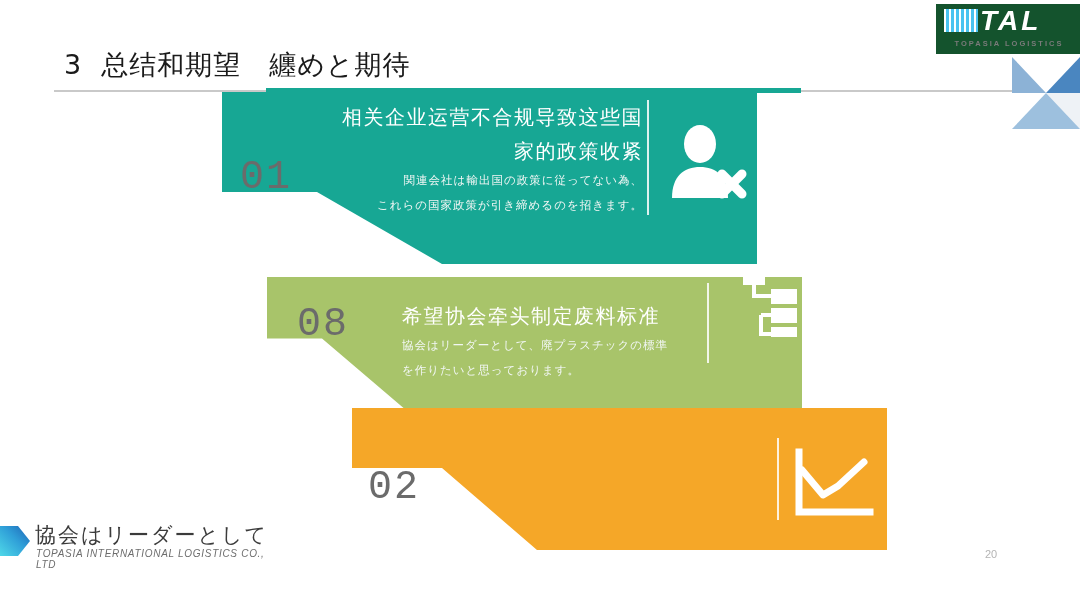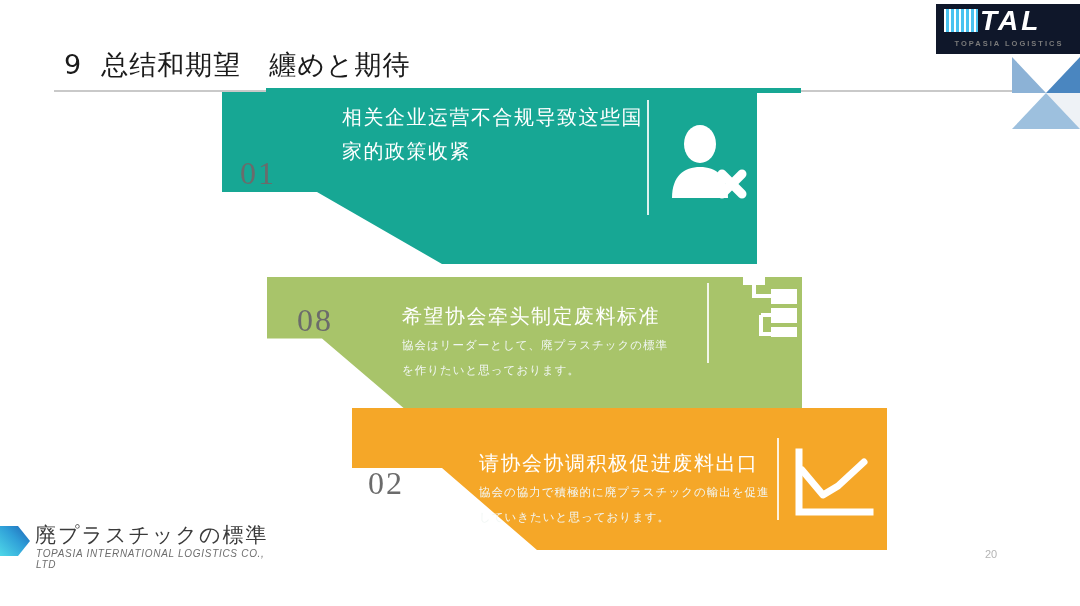--- a/index.html
+++ b/index.html
@@ -38,21 +38,21 @@
 
   
   .tal-logo{
     position:absolute;
     left:936px;top:4px;
     width:144px;height:52px;
   }
   .tal-bar{
     position:absolute;left:0;top:0;
     width:144px;height:50px;
-    background:#0f172a;
+    background:#14532d;
     display:flex;align-items:center;
   }
   .tal-stripes{
     position:absolute;left:8px;top:5px;
     width:34px;height:23px;
     background:repeating-linear-gradient(to right,#ffffff 0 2px,#49c3f0 2px 5px);
   }
   .tal-word{
     position:absolute;left:44px;top:1px;
     font-size:28px;line-height:31px;
@@ -105,29 +105,29 @@
     font-family:"DejaVu Sans","Liberation Sans",sans-serif;
     white-space:pre-line;
   }
   .divider{
     position:absolute;
     width:2px;
     background:rgba(255,255,255,.85);
   }
   .num{
     position:absolute;
-    font-size:32px;
+    font-size:40px;
     color:#6b6b6b;
     letter-spacing:2px;
-    font-family:Liberation Serif, serif;
+    font-family:Liberation Mono, monospace;
   }
   .icon-wrap{position:absolute;}
 
   
-  #block1{left:222px;top:92px;width:535px;height:172px;}
+  #block1{left:222px;top:92px;width:535px;height:172px;text-align:right;}
   #block1 .body{left:120px;top:8px;}
   #block1 .divider{left:425px;top:8px;height:115px;}
   #block1 .icon-wrap{left:440px;top:32px;width:85px;height:75px;}
   #num1{left:240px;top:155px;}
 
   
   #block2{left:267px;top:277px;width:535px;height:151px;}
   #block2 .body{left:135px;top:22px;}
   #block2 .divider{left:440px;top:6px;height:80px;}
   #block2 .icon-wrap{left:468px;top:0px;width:66px;height:60px;}
@@ -162,21 +162,21 @@
     font-family:"Liberation Sans",sans-serif;
   }
 </style>
 </head>
 <body>
 
 <div class="slide">
 
   <div class="title-rule"></div>
   <div class="title-rule-accent"></div>
-  <div class="title">9  总结和期望　纏めと期待</div>
+  <div class="title">3  总结和期望　纏めと期待</div>
 
   <div class="tal-logo">
     <div class="tal-bar">
       <div class="tal-stripes"></div>
       <div class="tal-word">TAL</div>
     </div>
     <div class="tal-sub">TOPASIA   LOGISTICS</div>
   </div>
 
   <svg class="pinwheel" viewBox="0 0 68 72">
@@ -190,20 +190,22 @@
     <polygon points="34,36 34,72 68,72" fill="#9dc0de"></polygon>
   </svg>
 
   <div class="block" id="block1">
     <svg class="shape" viewBox="0 0 535 172" preserveAspectRatio="none">
       <polygon points="0,0 535,0 535,172 220,172 95,100 95,100 0,100" fill="#17a794"></polygon>
     </svg>
     <div class="body">
       <div class="b-head">相关企业运营不合规导致这些国
 家的政策收紧</div>
+      <div class="b-sub">関連会社は輸出国の政策に従ってない為、
+これらの国家政策が引き締めるのを招きます。</div>
     </div>
     <div class="divider"></div>
     <div class="icon-wrap">
       <svg viewBox="0 0 85 75" width="85" height="75">
         <ellipse cx="38" cy="20" rx="16" ry="19" fill="#ffffff"></ellipse>
         <path d="M10 74 C10 52 22 43 38 43 C54 43 66 52 66 74 Z" fill="#ffffff"></path>
         <g stroke="#ffffff" stroke-width="9" stroke-linecap="round">
           <line x1="60" y1="50" x2="80" y2="70"></line>
           <line x1="80" y1="50" x2="60" y2="70"></line>
         </g>
@@ -237,25 +239,20 @@
         </g>
       </svg>
     </div>
   </div>
   <div class="num" id="num2">08</div>
 
   <div class="block" id="block3">
     <svg class="shape" viewBox="0 0 535 142" preserveAspectRatio="none">
       <polygon points="0,0 535,0 535,142 185,142 90,60 0,60" fill="#f5a728"></polygon>
     </svg>
-    <div class="body">
-      <div class="b-head">请协会协调积极促进废料出口</div>
-      <div class="b-sub">協会の協力で積極的に廃プラスチックの輸出を促進
-していきたいと思っております。</div>
-    </div>
     <div class="divider"></div>
     <div class="icon-wrap">
       <svg viewBox="0 0 82 72" width="82" height="72">
         <g stroke="#ffffff" stroke-width="7" fill="none" stroke-linecap="square">
           <path d="M7 4 L7 64 L78 64"></path>
         </g>
         <g stroke="#ffffff" stroke-width="7" fill="none" stroke-linecap="round" stroke-linejoin="round">
           <path d="M10 22 L31 47 L46 38 L72 14"></path>
         </g>
       </svg>
@@ -267,19 +264,19 @@
     <svg class="co-mark" viewBox="0 0 30 34">
       <defs>
         <linearGradient id="gmark" x1="0" y1="1" x2="1" y2="0">
           <stop offset="0%" stop-color="#4fd8e8"></stop>
           <stop offset="55%" stop-color="#2f9fd8"></stop>
           <stop offset="100%" stop-color="#1d63b5"></stop>
         </linearGradient>
       </defs>
       <polygon points="0,2 18,2 30,17 18,32 0,32" fill="url(#gmark)"></polygon>
     </svg>
-    <div class="co-cn">廃プラスチックの標準</div>
+    <div class="co-cn">協会はリーダーとして</div>
     <div class="co-en">TOPASIA INTERNATIONAL LOGISTICS CO., LTD</div>
   </div>
 
   <div class="page-num">20</div>
 
 </div>
 
 </body></html>

